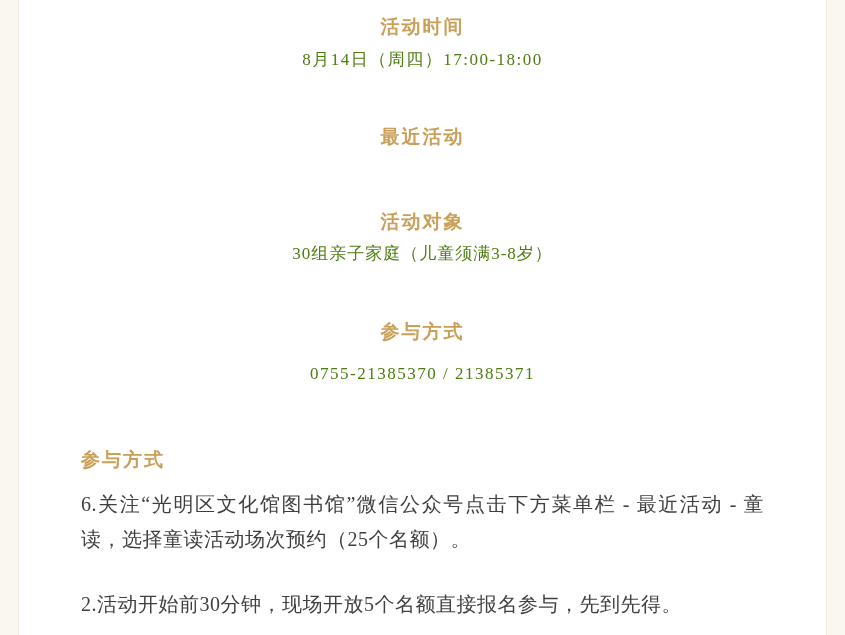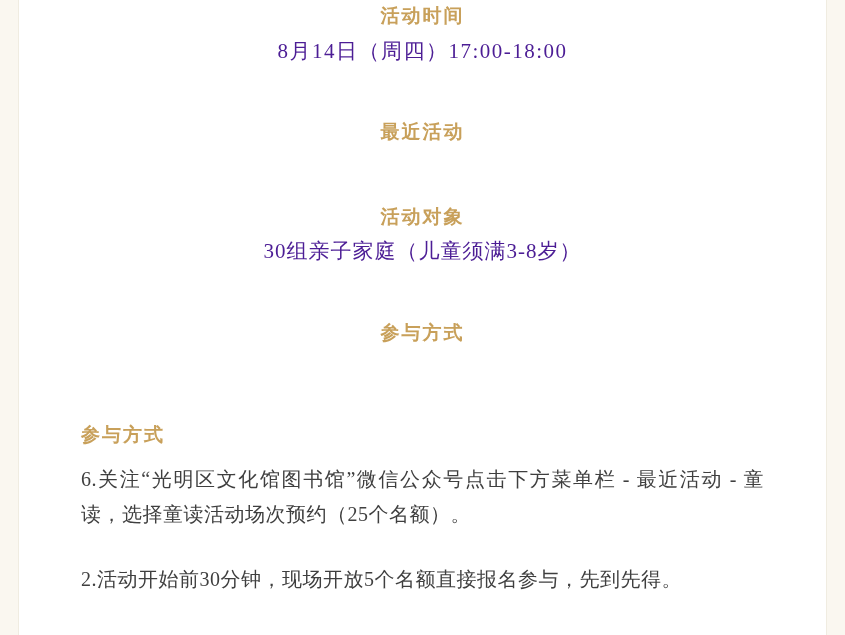--- a/index.html
+++ b/index.html
@@ -37,37 +37,37 @@
     height: 100%;
     background: #faf7f0;
     border-left: 1px solid #f0ece1;
   }
   .content {
     position: absolute;
     left: 19px;
     right: 19px;
     top: 0;
     bottom: 0;
-    padding: 3px 62px;
+    padding: 14px 62px;
     box-sizing: border-box;
   }
   .section {
     text-align: center;
   }
   .sec-title {
     color: #c8a05a;
     font-family: "Liberation Sans", "DejaVu Sans", sans-serif;
     font-weight: bold;
     font-size: 19px;
     letter-spacing: 2px;
     line-height: 1.4;
   }
   .sec-body {
-    color: #4c1d95;
-    font-size: 21px;
+    color: #4d7c0f;
+    font-size: 17px;
     letter-spacing: 1px;
     line-height: 1.5;
     font-family: "Liberation Serif", "DejaVu Serif", serif;
     text-align: center;
   }
   .sec-body.num {
     letter-spacing: 1.5px;
   }
   .gap-a { height: 6px; }
   .gap-b { height: 16px; }
@@ -123,20 +123,21 @@
       <div class="sec-title">活动对象</div>
       <div class="gap-a"></div>
       <div class="sec-body">30组亲子家庭（儿童须满3-8岁）</div>
     </div>
 
     <div class="gap-big"></div>
 
     <div class="section">
       <div class="sec-title">参与方式</div>
       <div class="gap-b"></div>
+      <div class="sec-body num">0755-21385370 / 21385371</div>
     </div>
 
     <div class="gap-big"></div>
 
     <div class="howto">
       <div class="howto-title">参与方式</div>
       <div class="howto-item">6.关注“光明区文化馆图书馆”微信公众号点击下方菜单栏 - 最近活动 - 童读，选择童读活动场次预约（25个名额）。</div>
       <div class="howto-item second">2.活动开始前30分钟，现场开放5个名额直接报名参与，先到先得。</div>
     </div>
 

